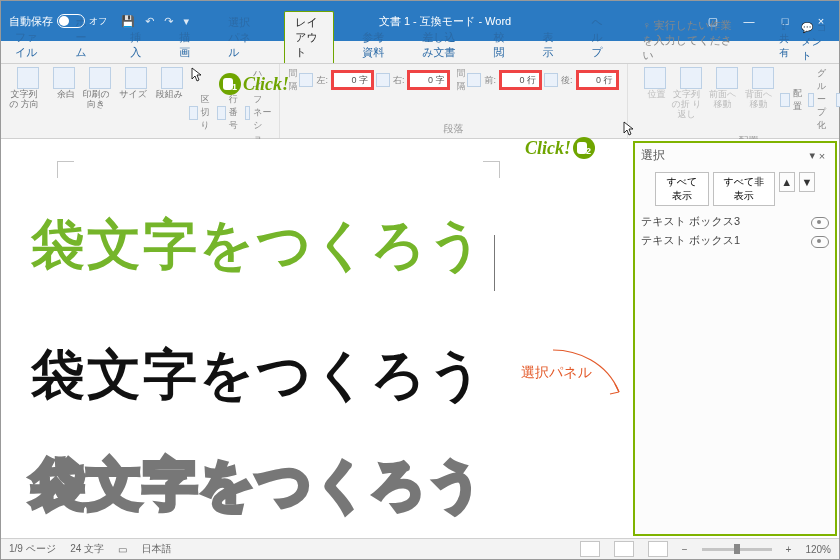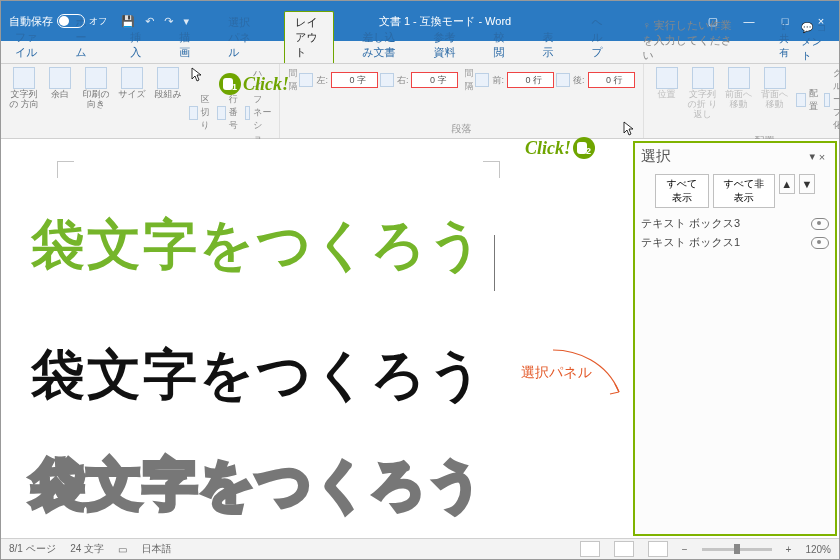--- a/index.html
+++ b/index.html
@@ -20,26 +20,26 @@
 .tab.active{border:1px solid #6fa500;border-bottom:none;background:#f3f3f3;border-radius:2px 2px 0 0;color:#222}
 .tabs .spacer{flex:1}
 .tabs .search{color:#888;padding:0 6px}
 .tabs .right{display:flex;gap:8px;color:#2b6aa6;padding-right:8px}
 .tabs .right span{font-size:10px}
 
 .ribbon{height:74px;background:#f3f3f3;border-bottom:1px solid #d0d0d0;display:flex;font-size:10px;color:#777}
 .rgroup{border-right:1px solid #e0e0e0;padding:3px 8px 2px 8px;display:flex;flex-direction:column;justify-content:space-between}
 .rgroup .body{display:flex;gap:6px;align-items:flex-start;flex:1}
 .rgroup .label{text-align:center;font-size:10px;color:#999;padding-top:2px}
-.ritm{display:flex;flex-direction:column;align-items:center;gap:1px;min-width:30px}
+.ritm{display:flex;flex-direction:column;align-items:flex-end;gap:1px;min-width:30px}
 .ritm .ico{width:20px;height:20px;border:1px solid #bcd0e5;background:#eaf1fa}
 .ritm .txt{font-size:9px;text-align:center;line-height:1.1}
 .rline{display:flex;flex-direction:row;gap:2px;font-size:9px;color:#888}
 .rline div{display:flex;align-items:center;gap:3px}
-.rline .field{width:34px;height:14px;border:1px solid #ef4444;background:#fff;color:#555;text-align:right;padding-right:11px;line-height:14px;font-size:9px}
+.rline .field{width:34px;height:14px;border:3px solid #ef4444;background:#fff;color:#555;text-align:right;padding-right:3px;line-height:14px;font-size:9px}
 .smallico{width:12px;height:12px;border:1px solid #bcd0e5;background:#eaf1fa;display:inline-block}
 .objectbtn{border:1px solid #6fa500;padding:2px 3px;background:#eaf1fa}
 .objectbtn .ico{width:22px;height:18px;background:#fff;border:1px solid #c5d5e8;position:relative}
 .objectbtn .ico::after{content:"";position:absolute;width:10px;height:3px;background:#f7c948;bottom:2px;left:6px}
 .dim{color:#bbb}
 
 .workspace{flex:1;display:flex;min-height:0;background:#fff;position:relative}
 .doc{flex:1;position:relative;overflow:hidden}
 .corner{position:absolute;width:16px;height:16px;border-color:#c5c5c5;border-style:solid}
 .corner.tl{top:22px;left:56px;border-width:0 0 1px 1px;transform:rotate(90deg)}
@@ -52,27 +52,27 @@
 .clickTag{position:absolute;display:flex;align-items:center;gap:2px}
 .clickTag .bubble{width:22px;height:22px;border-radius:50%;background:#6fa500;position:relative;display:flex;align-items:center;justify-content:center}
 .clickTag .bubble::before{content:"";width:10px;height:12px;background:#fff;border-radius:3px;position:absolute;left:4px;top:5px}
 .clickTag .bubble .num{position:absolute;right:4px;bottom:3px;font-size:9px;color:#fff;font-weight:bold}
 .clickTag .lbl{font-family:"Comic Sans MS",cursive;font-style:italic;font-size:18px;color:#6fa500;font-weight:bold}
 .annotArrow{position:absolute;top:205px;left:546px;width:80px;height:52px}
 .annotLabel{position:absolute;top:225px;left:520px;color:#e35a2a;font-size:14px;font-family:"Yu Mincho",serif}
 
 .panel{width:200px;border:2px solid #7fb300;margin:2px 2px 2px 0;display:flex;flex-direction:column;background:#fcfcfc;font-size:11px}
 .panel .hdr{display:flex;align-items:center;padding:4px 6px;color:#555}
-.panel .hdr .ttl{flex:1;font-size:15px}
+.panel .hdr .ttl{flex:1;font-size:12px}
 .panel .hdr .x{width:14px;text-align:center;color:#666}
 .panel .btns{display:flex;gap:4px;padding:4px 20px}
 .panel .btns button{font-size:10px;border:1px solid #c0c0c0;background:#fff;padding:2px 6px}
 .panel .btns .caret{width:18px;height:18px;border:1px solid #c0c0c0;display:flex;align-items:center;justify-content:center}
 .panel .list{padding:2px 6px;flex:1}
-.panel .list .row{display:flex;align-items:center;padding:2px 0;color:#444}
+.panel .list .row{display:flex;align-items:flex-end;padding:2px 0;color:#444}
 .panel .list .row .nm{flex:1}
 .panel .list .row .eye{width:16px;height:10px;border:1px solid #888;border-radius:6px;position:relative}
 .panel .list .row .eye::after{content:"";position:absolute;width:4px;height:4px;background:#888;border-radius:50%;top:2px;left:5px}
 
 .status{height:20px;background:#f3f3f3;border-top:1px solid #d0d0d0;display:flex;align-items:center;font-size:10px;color:#666;padding:0 8px;gap:14px}
 .status .spacer{flex:1}
 .status .viewbtn{width:18px;height:14px;border:1px solid #c5c5c5;background:#fff}
 .status .slider{width:70px;height:3px;background:#c5c5c5;position:relative}
 .status .slider::after{content:"";position:absolute;width:6px;height:10px;background:#888;top:-4px;left:32px}
 
@@ -108,22 +108,22 @@
     </div>
   </div>
 
   <div class="tabs">
     <div class="tab">ファイル</div>
     <div class="tab">ホーム</div>
     <div class="tab">挿入</div>
     <div class="tab">描画</div>
     <div class="tab">選択パネル</div>
     <div class="tab active">レイアウト</div>
+    <div class="tab">参考資料</div>
     <div class="tab">差し込み文書</div>
-    <div class="tab">参考資料</div>
     <div class="tab">校閲</div>
     <div class="tab">表示</div>
     <div class="tab">ヘルプ</div>
     <div class="search">♀ <span>実行したい作業を入力してください</span></div>
     <div class="spacer"></div>
     <div class="right">
       <span>⇪ <span>共有</span></span>
       <span>💬 <span>コメント</span></span>
     </div>
   </div>
@@ -306,21 +306,21 @@
           </div>
         <div class="row">
             <span class="nm">テキスト ボックス1</span>
             <span class="eye"></span>
           </div>
       </div>
     </div>
   </div>
 
   <div class="status">
-    <span>8/1 ページ</span>
+    <span>1/9 ページ</span>
     <span>24 文字</span>
     <span>▭</span>
     <span>日本語</span>
     <div class="spacer"></div>
     <div class="viewbtn"></div>
     <div class="viewbtn"></div>
     <div class="viewbtn"></div>
     <span>−</span>
     <div class="slider"></div>
     <span>+</span>

